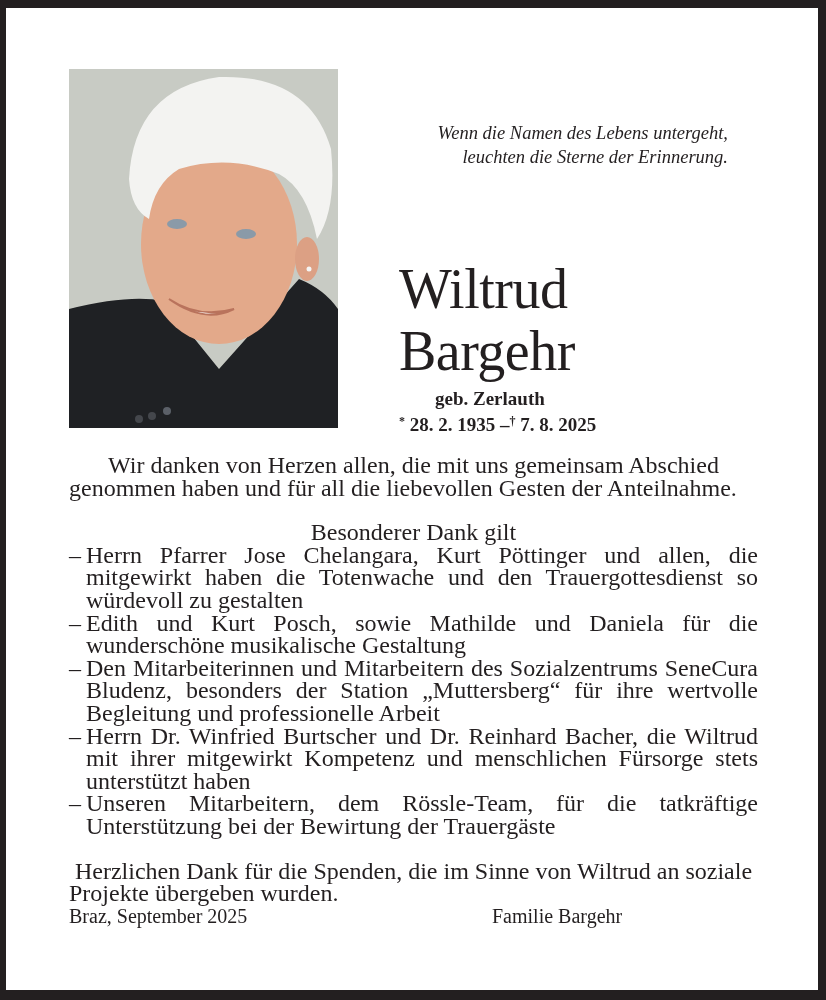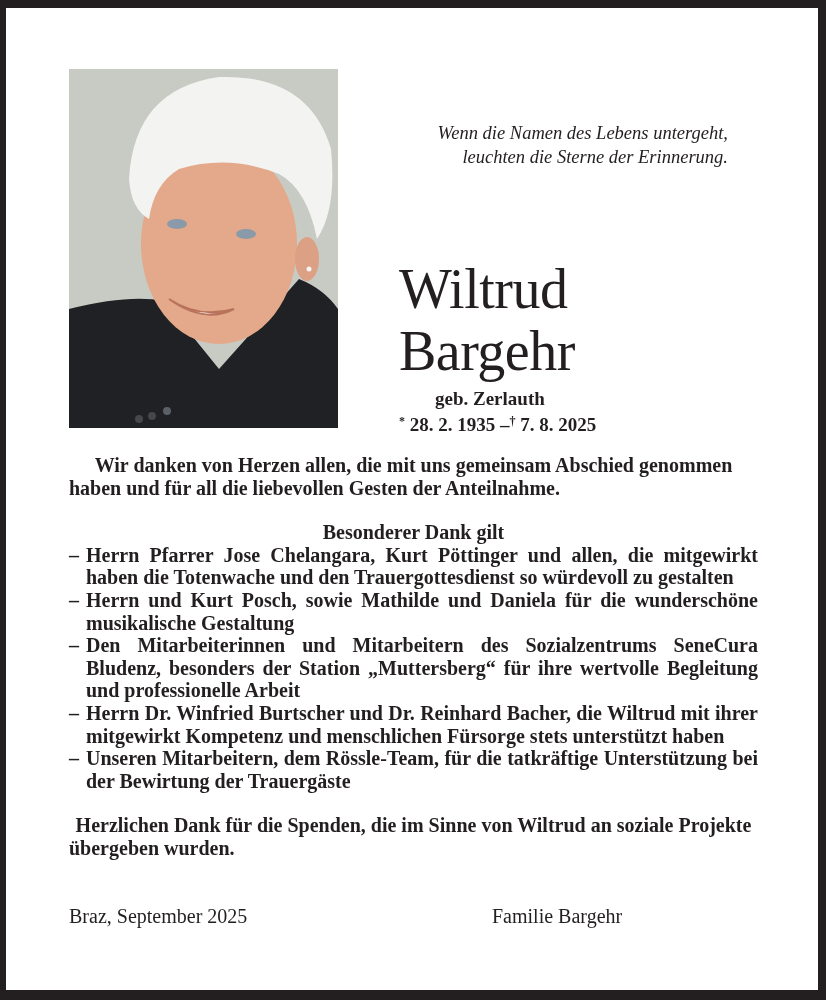--- a/index.html
+++ b/index.html
@@ -54,23 +54,22 @@
     left: 393px; top: 402px;
     font-size: 19px;
     font-weight: bold;
     line-height: 22px;
   }
   .dates sup { font-size: 12px; vertical-align: 6px; }
   .body {
     position: absolute;
     left: 63px; top: 446px;
     width: 689px;
-    font-size: 20px;
+    font-size: 24px;
     line-height: 22.6px;
-    font-weight: bold;
   }
   .body p { margin: 0; text-align: center; }
   .justify { text-align: justify; text-align-last: left; }
   .gap { height: 22px; }
   ul.thanks { list-style: none; margin: 0; padding: 0; }
   ul.thanks li {
     position: relative;
     padding-left: 17px;
     text-align: justify;
   }
@@ -138,21 +137,21 @@
     <span>–</span><sup>†</sup>
     <span>7. 8. 2025</span>
   </div>
 
   <div class="body">
     <p class="justify">Wir danken von Herzen allen, die mit uns gemeinsam Abschied genommen haben und für all die liebevollen Gesten der Anteilnahme.</p>
     <div class="gap"></div>
     <p>Besonderer Dank gilt</p>
     <ul class="thanks">
       <li><span class="dash">–</span><span>Herrn Pfarrer Jose Chelangara, Kurt Pöttinger und allen, die mitgewirkt haben die Totenwache und den Trauergottesdienst so würdevoll zu gestalten</span></li>
-      <li><span class="dash">–</span><span>Herrn und Kurt Posch, sowie Mathilde und Daniela für die wunderschöne musikalische Gestaltung</span></li>
+      <li><span class="dash">–</span><span>Edith und Kurt Posch, sowie Mathilde und Daniela für die wunderschöne musikalische Gestaltung</span></li>
       <li><span class="dash">–</span><span>Den Mitarbeiterinnen und Mitarbeitern des Sozialzentrums SeneCura Bludenz, besonders der Station „Muttersberg“ für ihre wertvolle Beglei­tung und professionelle Arbeit</span></li>
       <li><span class="dash">–</span><span>Herrn Dr. Winfried Burtscher und Dr. Reinhard Bacher, die Wiltrud mit ihrer mitgewirkt Kompetenz und menschlichen Fürsorge stets unterstützt haben</span></li>
       <li><span class="dash">–</span><span>Unseren Mitarbeitern, dem Rössle-Team, für die tatkräftige Unterstützung bei der Bewirtung der Trauergäste</span></li>
     </ul>
     <div class="gap"></div>
     <p class="justify">Herzlichen Dank für die Spenden, die im Sinne von Wiltrud an soziale Projekte übergeben wurden.</p>
   </div>
 
   <div class="footer">
     <div class="place">

